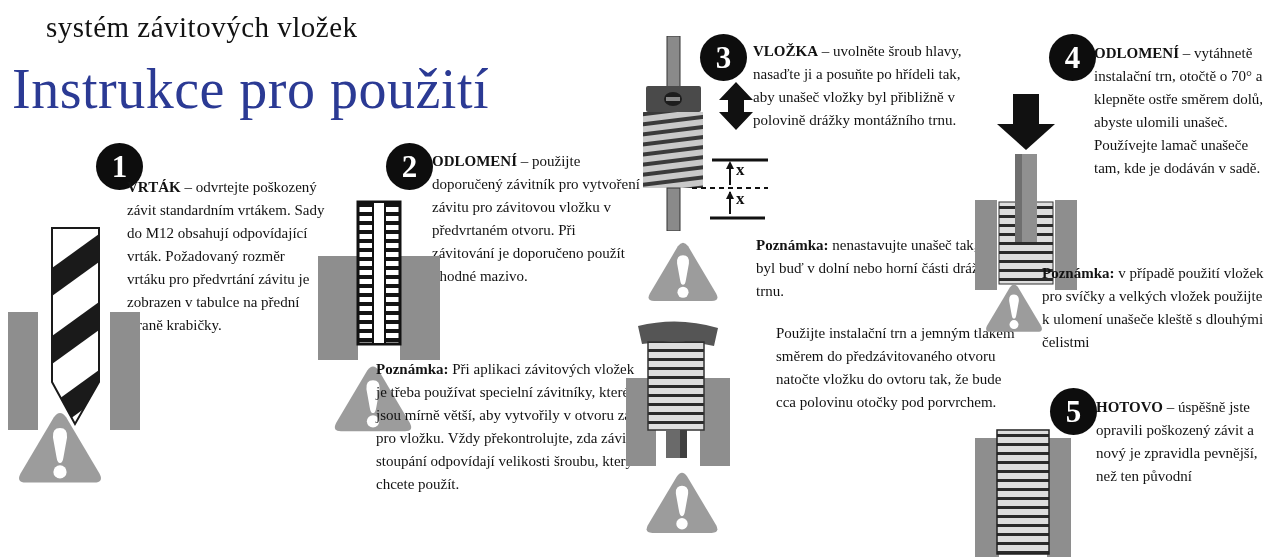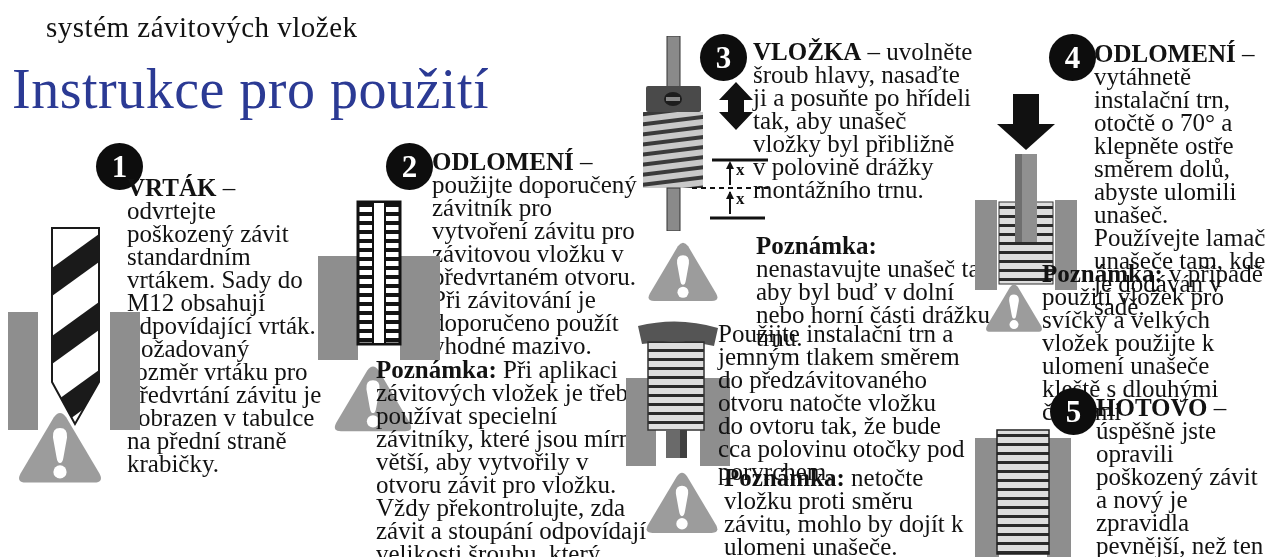--- a/index.html
+++ b/index.html
@@ -4,21 +4,21 @@
 <style>
   html,body{margin:0;padding:0;background:#fff;}
   .page{position:relative;width:1269px;height:557px;background:#ffffff;overflow:hidden;
         font-family:Liberation Serif, serif;color:#121212;}
   .abs{position:absolute;}
   .subtitle{font-size:29px;letter-spacing:0.5px;color:#121212;}
   .title{font-size:56px;color:#2b3a94;letter-spacing:0.5px;}
   .badge{width:47px;height:47px;border-radius:50%;background:#0d0d0d;color:#ffffff;
          display:flex;align-items:center;justify-content:center;
          font-size:31px;font-weight:bold;}
-  .txt{font-size:25px;line-height:23px;color:#121212;}
+  .txt{font-size:15px;line-height:23px;color:#121212;}
   .txt b{font-weight:bold;}
   .xlbl{font-size:17px;font-weight:bold;color:#111;}
   svg{display:block;}
 </style>
 </head>
 <body>
 
 <div class="page">
 
   <svg width="0" height="0" style="position:absolute" aria-hidden="true">
@@ -128,31 +128,27 @@
   </div>
 
   <svg class="abs" style="left:626px;top:316px;" width="104" height="150" viewBox="0 0 104 150">
     <rect x="0" y="62" width="104" height="88" fill="#8e8e8e"></rect>
     <rect x="30" y="62" width="44" height="88" fill="#ffffff"></rect>
     <path d="M12,10 Q52,0 92,12 L88,30 Q52,22 16,28 Z" fill="#555"></path>
     <rect x="22" y="26" width="56" height="88" fill="url(#coilH)" stroke="#333" stroke-width="1.5"></rect>
     <rect x="40" y="114" width="14" height="28" fill="#6a6a6a"></rect>
     <rect x="54" y="114" width="7" height="28" fill="#404040"></rect>
   </svg>
-  <div class="abs txt" style="left:718px;top:322px;width:248px;">Použijte instalační trn a jemným tlakem směrem do předzávitovaného otvoru natočte vložku do ovtoru tak, že bude cca polovinu otočky pod porvrchem.</div>
+  <div class="abs txt" style="left:776px;top:322px;width:248px;">Použijte instalační trn a jemným tlakem směrem do předzávitovaného otvoru natočte vložku do ovtoru tak, že bude cca polovinu otočky pod porvrchem.</div>
 
   <svg class="abs" style="left:644px;top:468px;" width="76" height="72" viewBox="0 0 100 92">
     <path d="M43,10 Q50,0 57,10 L95,74 Q100,84 89,84 L11,84 Q0,84 5,74 Z" fill="#9c9c9c"></path>
     <path d="M50,22 q9,0 8,11 l-4,22 q-1,7 -4,7 q-3,0 -4,-7 l-4,-22 q-1,-11 8,-11 Z" fill="#ffffff"></path>
     <circle cx="50" cy="72" r="7.5" fill="#ffffff"></circle>
   </svg>
-  <div class="abs txt" style="left:724px;top:466px;width:250px;">
-    <b>Poznámka:</b>
-    <span>netočte vložku proti směru závitu, mohlo by dojít k ulomeni unašeče.</span>
-  </div>
 
   <div class="abs badge" style="left:1049px;top:34px;">4</div>
   <div class="abs txt" style="left:1094px;top:42px;width:178px;">
     <b>ODLOMENÍ</b>
     <span>– vytáhnetě instalační trn, otočtě o 70° a klepněte ostře směrem dolů, abyste ulomili unašeč. Používejte lamač unašeče tam, kde je dodáván v sadě.</span>
   </div>
 
   <svg class="abs" style="left:975px;top:92px;" width="102" height="198" viewBox="0 0 102 198">
     <rect x="0" y="108" width="102" height="90" fill="#8e8e8e"></rect>
     <rect x="22" y="108" width="58" height="90" fill="#ffffff"></rect>

